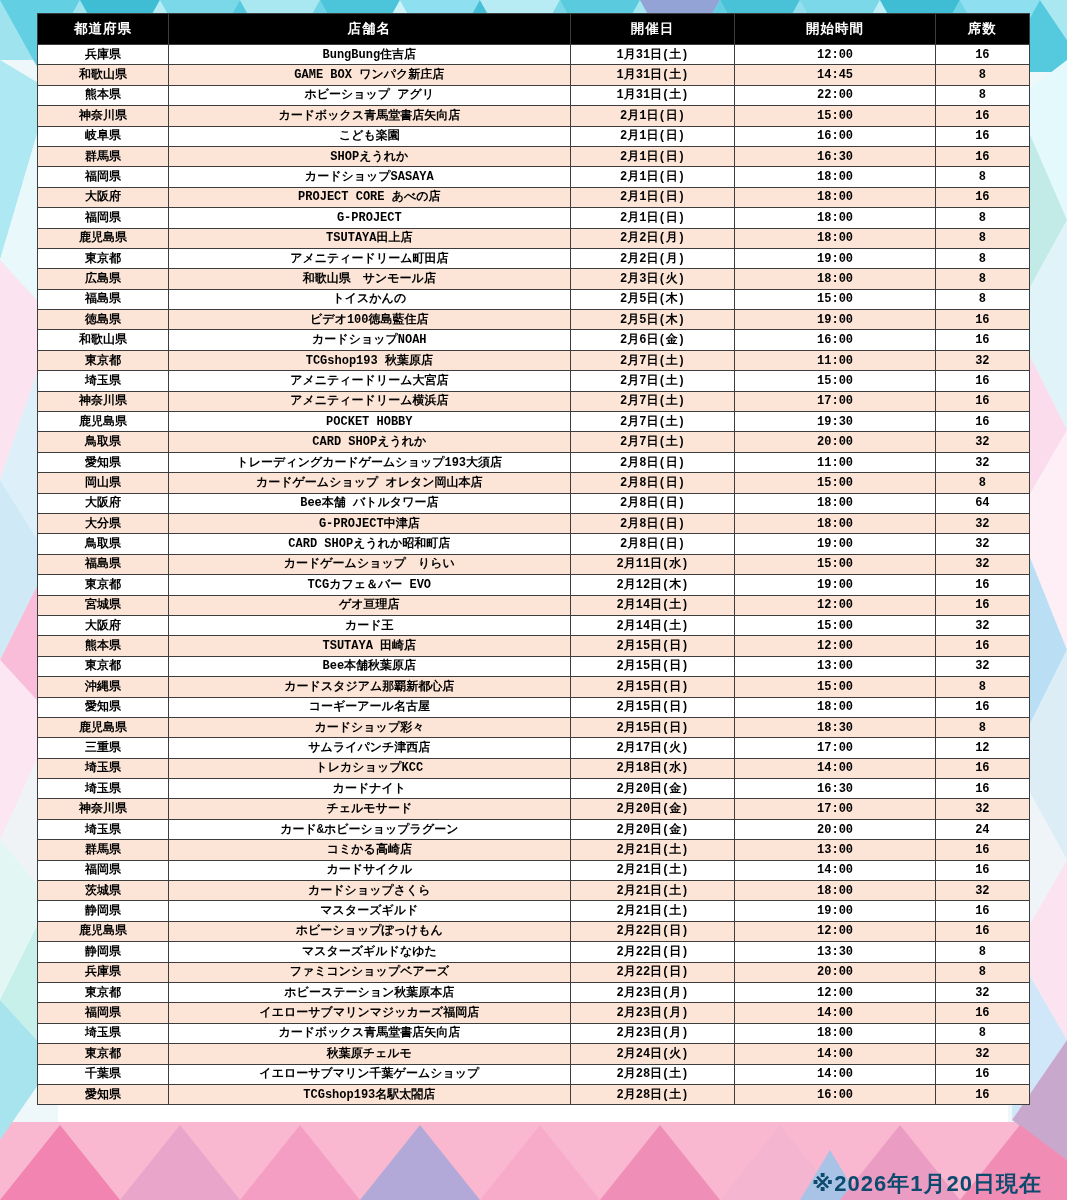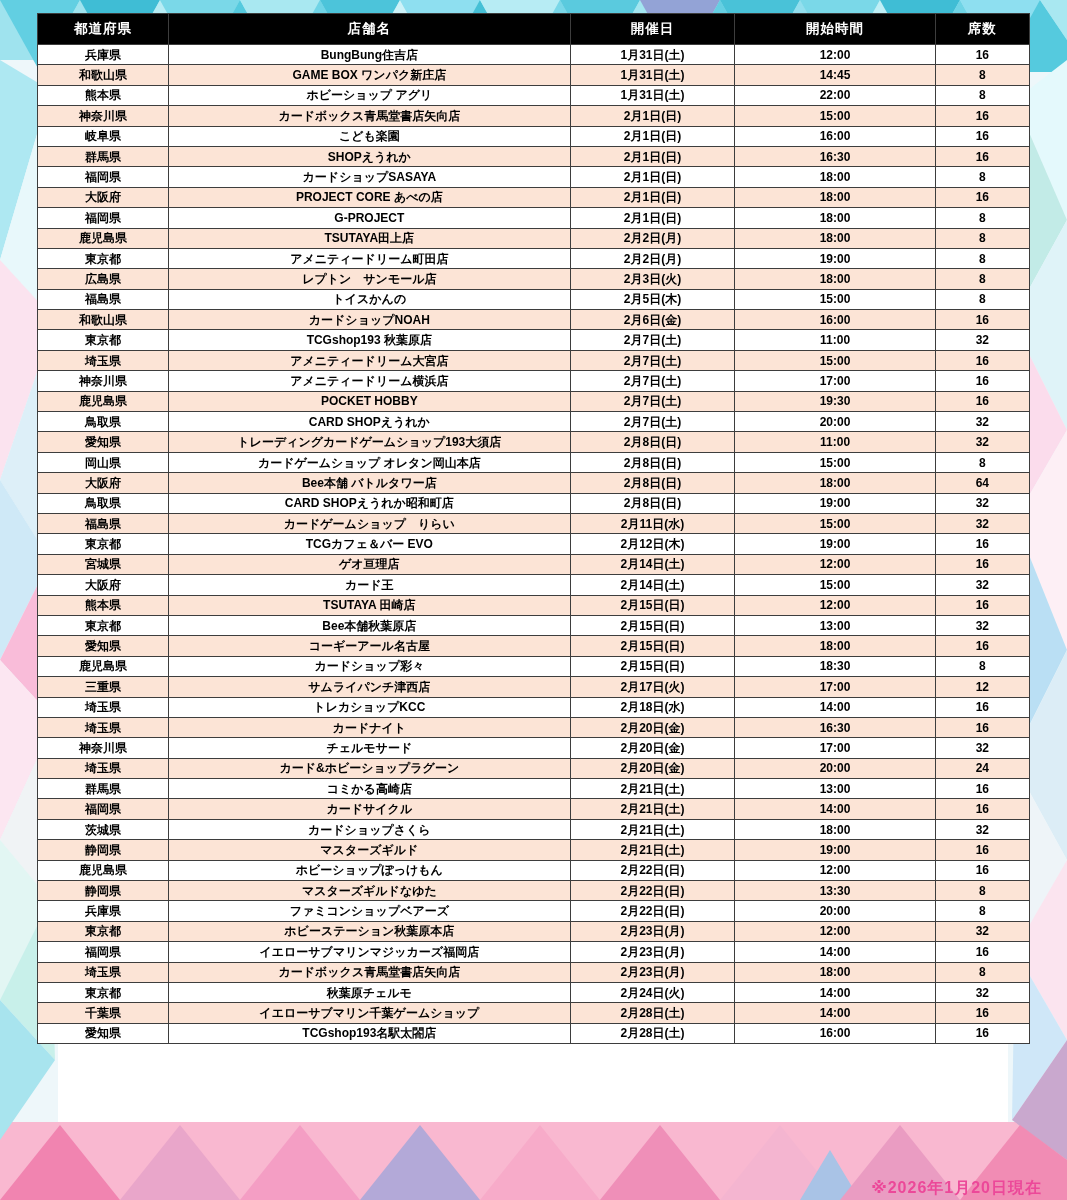--- a/index.html
+++ b/index.html
@@ -4,34 +4,34 @@
 <style>
   html,body{margin:0;padding:0}
   body{
     width:1067px;height:1200px;position:relative;overflow:hidden;
     background:#ffffff;
     font-family:"Liberation Sans","DejaVu Sans",sans-serif;
   }
   .bg{position:absolute;left:0;top:0;width:1067px;height:1200px}
   .stage{position:absolute;left:37px;top:13px;width:993px}
   table.schedule{
-    border-collapse:collapse;width:100%;table-layout:fixed;background:#ffffff;
+    border-collapse:collapse;width:100%;table-layout:fixed;background:#ffffff;font-family:Liberation Mono, monospace;
   }
   table.schedule th, table.schedule td{
     border:1px solid #3d3d3d;text-align:center;font-weight:bold;color:#000;
     overflow:hidden;white-space:nowrap;padding:0 3px;
   }
   table.schedule th{
     background:#000000;color:#ffffff;height:30px;font-size:13.5px;letter-spacing:1px;
   }
   table.schedule td{height:19.4px;font-size:12px;line-height:1;}
   table.schedule tbody tr:nth-child(even) td{background:#fce4d6}
   .footer-note{
     position:absolute;right:25px;bottom:1px;
-    font-size:16px;font-weight:bold;color:#ec4899;letter-spacing:1px;
+    font-size:22px;font-weight:bold;color:#0c4a6e;letter-spacing:1px;
   }
 </style>
 </head>
 <body>
 
 <svg class="bg" viewBox="0 0 1067 1200" xmlns="http://www.w3.org/2000/svg" aria-hidden="true">
 
   <rect x="0" y="0" width="1067" height="72" fill="#9fe3ee"></rect>
   <rect x="0" y="60" width="58" height="1090" fill="#eef7fa"></rect>
   <rect x="1008" y="60" width="59" height="1100" fill="#eef7fa"></rect>
@@ -192,31 +192,38 @@
         </tr>
         <tr>
           <td>東京都</td>
           <td>アメニティードリーム町田店</td>
           <td>2月2日(月)</td>
           <td>19:00</td>
           <td>8</td>
         </tr>
         <tr>
           <td>広島県</td>
-          <td>レプトン　サンモール店</td>
+          <td>和歌山県　サンモール店</td>
           <td>2月3日(火)</td>
           <td>18:00</td>
           <td>8</td>
         </tr>
         <tr>
           <td>福島県</td>
           <td>トイスかんの</td>
           <td>2月5日(木)</td>
           <td>15:00</td>
           <td>8</td>
+        </tr>
+        <tr>
+          <td>徳島県</td>
+          <td>ビデオ100徳島藍住店</td>
+          <td>2月5日(木)</td>
+          <td>19:00</td>
+          <td>16</td>
         </tr>
         <tr>
           <td>和歌山県</td>
           <td>カードショップNOAH</td>
           <td>2月6日(金)</td>
           <td>16:00</td>
           <td>16</td>
         </tr>
         <tr>
           <td>東京都</td>
@@ -268,20 +275,27 @@
           <td>8</td>
         </tr>
         <tr>
           <td>大阪府</td>
           <td>Bee本舗 バトルタワー店</td>
           <td>2月8日(日)</td>
           <td>18:00</td>
           <td>64</td>
         </tr>
         <tr>
+          <td>大分県</td>
+          <td>G-PROJECT中津店</td>
+          <td>2月8日(日)</td>
+          <td>18:00</td>
+          <td>32</td>
+        </tr>
+        <tr>
           <td>鳥取県</td>
           <td>CARD SHOPえうれか昭和町店</td>
           <td>2月8日(日)</td>
           <td>19:00</td>
           <td>32</td>
         </tr>
         <tr>
           <td>福島県</td>
           <td>カードゲームショップ　りらい</td>
           <td>2月11日(水)</td>
@@ -315,20 +329,27 @@
           <td>2月15日(日)</td>
           <td>12:00</td>
           <td>16</td>
         </tr>
         <tr>
           <td>東京都</td>
           <td>Bee本舗秋葉原店</td>
           <td>2月15日(日)</td>
           <td>13:00</td>
           <td>32</td>
+        </tr>
+        <tr>
+          <td>沖縄県</td>
+          <td>カードスタジアム那覇新都心店</td>
+          <td>2月15日(日)</td>
+          <td>15:00</td>
+          <td>8</td>
         </tr>
         <tr>
           <td>愛知県</td>
           <td>コーギーアール名古屋</td>
           <td>2月15日(日)</td>
           <td>18:00</td>
           <td>16</td>
         </tr>
         <tr>
           <td>鹿児島県</td>

